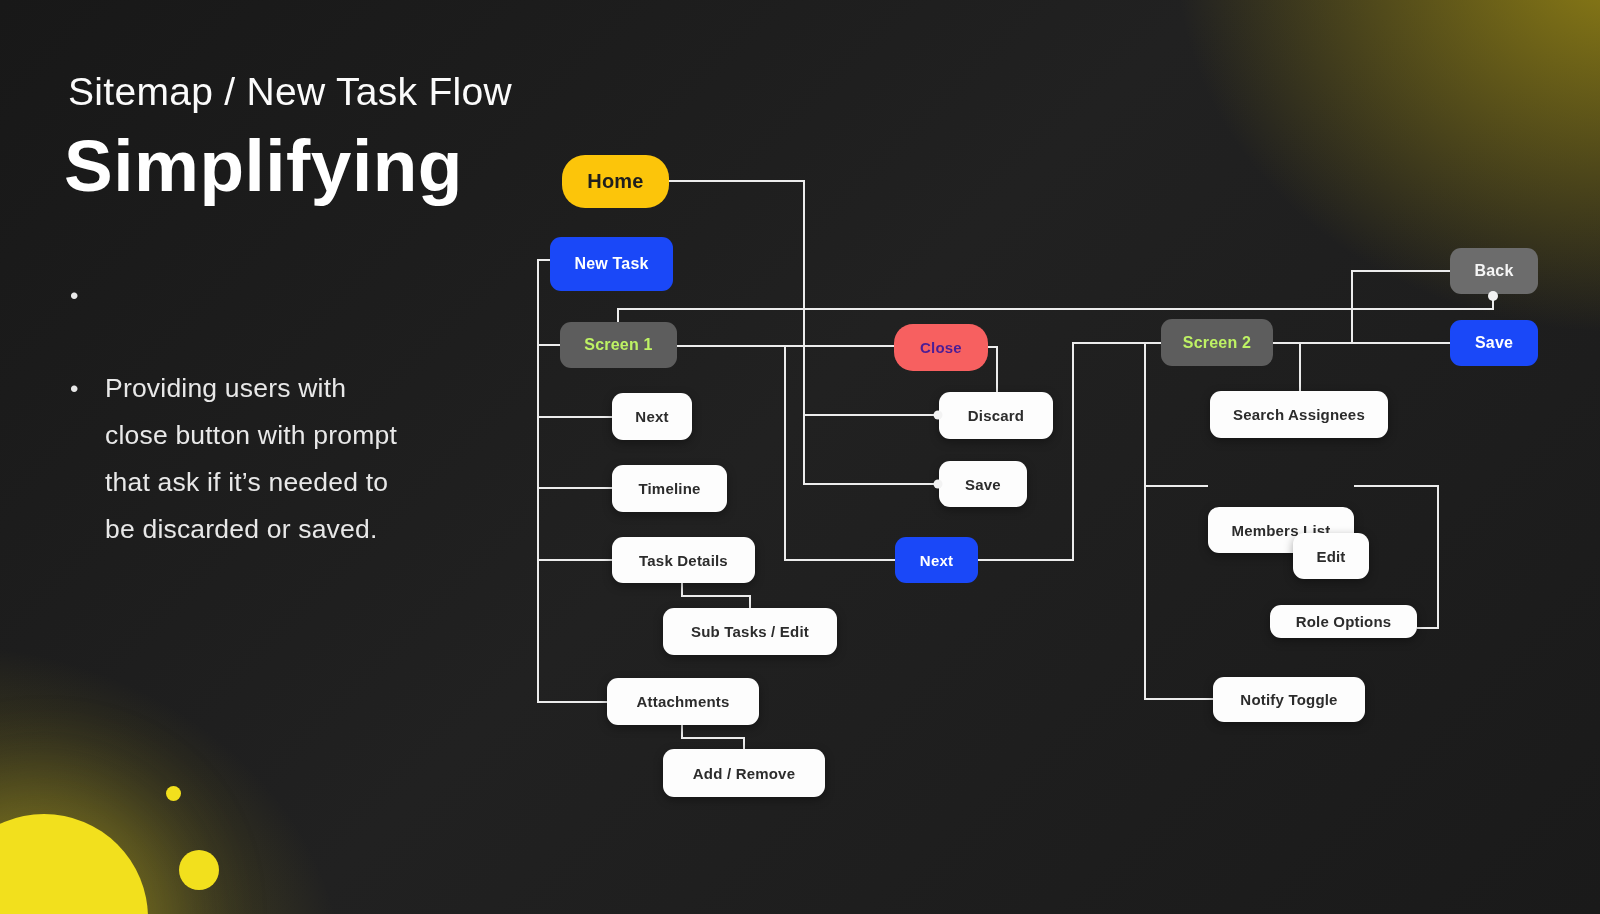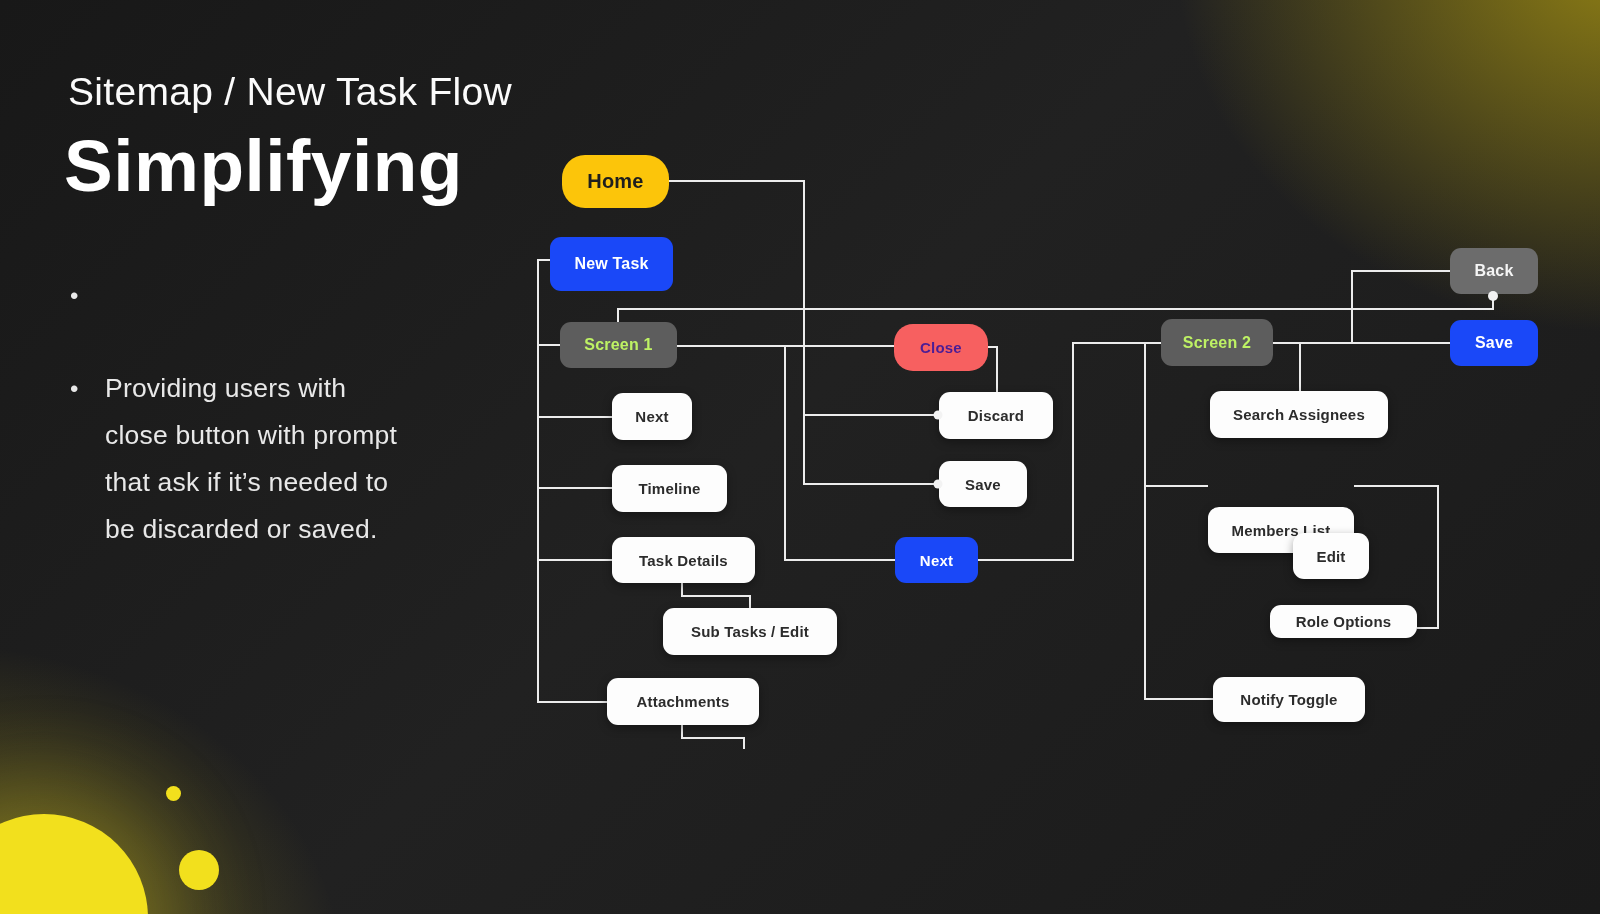--- a/index.html
+++ b/index.html
@@ -126,20 +126,21 @@
 
   <div class="nodes">
     <div class="node yellow n-home">Home</div>
     <div class="node blue n-new-task">New Task</div>
     <div class="node gray n-screen1">Screen 1</div>
     <div class="node white n-title">Next</div>
     <div class="node white n-timeline">Timeline</div>
     <div class="node white n-task-details">Task Details</div>
     <div class="node white n-sub-tasks">Sub Tasks / Edit</div>
     <div class="node white n-attachments">Attachments</div>
+    <div class="node white n-add-remove">Add / Remove</div>
     <div class="node red n-close">Close</div>
     <div class="node white n-discard">Discard</div>
     <div class="node white n-save-prompt">Save</div>
     <div class="node blue n-next">Next</div>
     <div class="node gray n-screen2">Screen 2</div>
     <div class="node white n-search">Search Assignees</div>
     <div class="node white n-members">Members List</div>
     <div class="node white n-edit">Edit</div>
     <div class="node white n-role">Role Options</div>
     <div class="node white n-notify">Notify Toggle</div>

